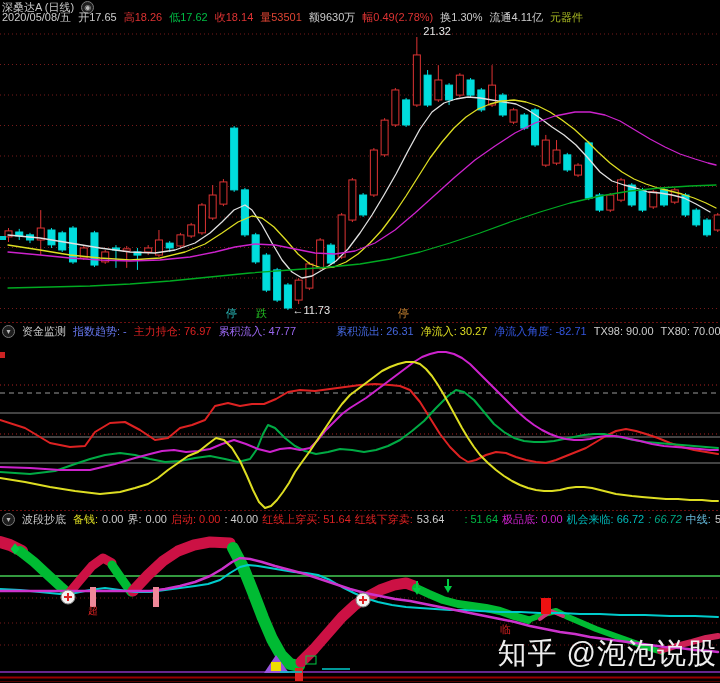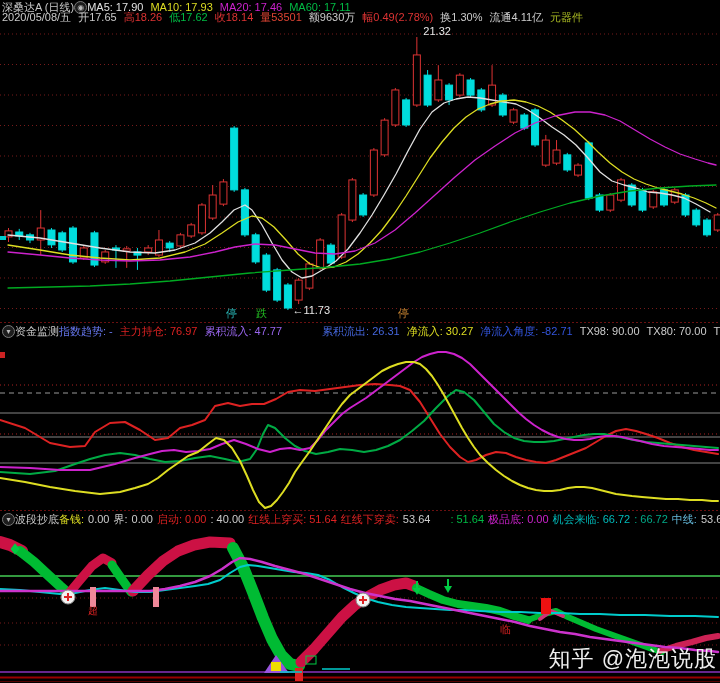--- a/index.html
+++ b/index.html
@@ -1,28 +1,28 @@
 <!DOCTYPE html>
 <html><head>
 <meta charset="utf-8">
 <style>
   html,body{margin:0;padding:0;background:#000;}
   body{width:720px;height:683px;overflow:hidden;font-family:"Liberation Sans","DejaVu Sans",sans-serif;}
   #app{position:relative;width:720px;height:683px;background:#000;}
   #chart{position:absolute;left:0;top:0;}
-  .hdr{position:absolute;left:2px;right:0;display:flex;align-items:center;white-space:nowrap;font-size:11px;line-height:11px;}
+  .hdr{position:absolute;left:2px;right:0;display:flex;align-items:center;gap:7px;white-space:nowrap;font-size:11px;line-height:11px;}
   .tok{white-space:pre;}
   .tokwrap{display:flex;align-items:center;gap:7px;}
   .tokwrap.tight{gap:4px;}
   .circle-icon{display:inline-flex;align-items:center;justify-content:center;width:11px;height:11px;border-radius:50%;background:#1d1d1d;border:1px solid #7a7a7a;color:#b9b9b9;font-size:8px;line-height:8px;flex:0 0 auto;}
   #row1{top:1px;}
   #row2{top:12px;}
   #fund-header{top:325px;}
   #wave-header{top:513px;}
-  #watermark{position:absolute;right:3px;bottom:9px;font-size:22px;letter-spacing:1px;color:#efefef;z-index:6;}
+  #watermark{position:absolute;right:3px;bottom:9px;font-size:29px;letter-spacing:1px;color:#efefef;z-index:6;}
   .ptitle{color:#c8c8c8;}
 </style>
 </head>
 <body>
 
 <div id="app">
 
   <svg id="chart" width="720" height="683" viewBox="0 0 720 683">
       <g>
         <line x1="0" y1="34" x2="720" y2="34" stroke="#771b1b" stroke-width="1" stroke-dasharray="1 3"></line>
@@ -255,26 +255,20 @@
         <text x="256" y="317" fill="#22bb22" font-size="11" font-family="Liberation Sans, DejaVu Sans, sans-serif">跌</text>
         <text x="398" y="317" fill="#cc8833" font-size="11" font-family="Liberation Sans, DejaVu Sans, sans-serif">停</text>
         <rect x="0" y="236" width="6" height="4" fill="#00cccc"></rect>
         <rect x="0" y="352" width="5" height="6" fill="#cc2222"></rect>
       </g>
     </svg>
 
   <div class="hdr" id="row1">
     <span class="tok ptitle">深桑达A (日线)</span>
     <span class="circle-icon">◉</span>
-    <span class="tokwrap" id="ma-tokens">
-        <span class="tok" style="color: rgb(224, 224, 224);">MA5: 17.90</span>
-        <span class="tok" style="color: rgb(221, 221, 34);">MA10: 17.93</span>
-        <span class="tok" style="color: rgb(204, 34, 204);">MA20: 17.46</span>
-        <span class="tok" style="color: rgb(0, 187, 68);">MA60: 17.11</span>
-      </span>
   </div>
 
   <div class="hdr" id="row2">
     <span class="tokwrap" id="quote-tokens">
         <span class="tok" style="color: rgb(204, 204, 204);">2020/05/08/五</span>
         <span class="tok" style="color: rgb(204, 204, 204);">开17.65</span>
         <span class="tok" style="color: rgb(221, 51, 51);">高18.26</span>
         <span class="tok" style="color: rgb(0, 187, 68);">低17.62</span>
         <span class="tok" style="color: rgb(221, 51, 51);">收18.14</span>
         <span class="tok" style="color: rgb(221, 68, 51);">量53501</span>
@@ -311,20 +305,20 @@
         <span class="tok" style="color: rgb(204, 204, 204);">界:</span>
         <span class="tok" style="color: rgb(204, 204, 204);">0.00</span>
         <span class="tok" style="color: rgb(221, 34, 34);">启动: 0.00</span>
         <span class="tok" style="color: rgb(204, 204, 204);">: 40.00</span>
         <span class="tok" style="color: rgb(221, 34, 34);">红线上穿买: 51.64</span>
         <span class="tok" style="color: rgb(221, 34, 34);">红线下穿卖:</span>
         <span class="tok" style="color: rgb(204, 204, 204);">53.64</span>
         <span class="tok" style="color: rgb(0, 187, 68); margin-left: 16px;">: 51.64</span>
         <span class="tok" style="color: rgb(204, 34, 204);">极品底: 0.00</span>
         <span class="tok" style="color: rgb(0, 187, 187);">机会来临: 66.72</span>
-        <span class="tok" style="color: rgb(0, 170, 136);">: 66.72</span>
+        <span class="tok" style="color: rgb(0, 170, 136); font-style: italic;">: 66.72</span>
         <span class="tok" style="color: rgb(102, 187, 221);">中线:</span>
         <span class="tok" style="color: rgb(204, 204, 204);">53.67</span>
       </span>
   </div>
 
   <div id="watermark">知乎 @泡泡说股</div>
 </div>
 
 </body></html>

